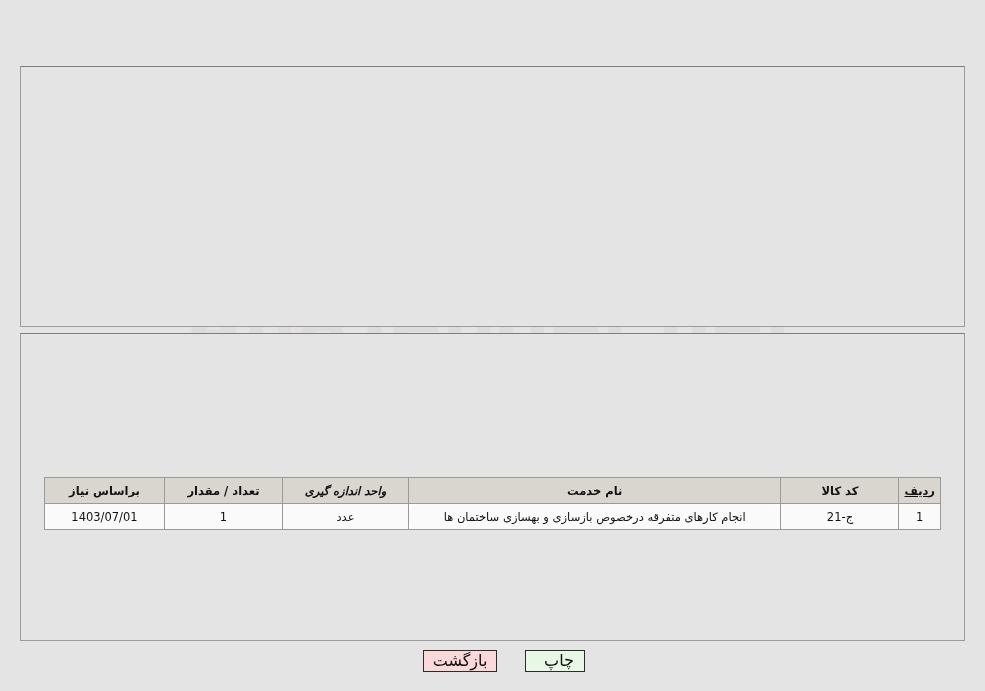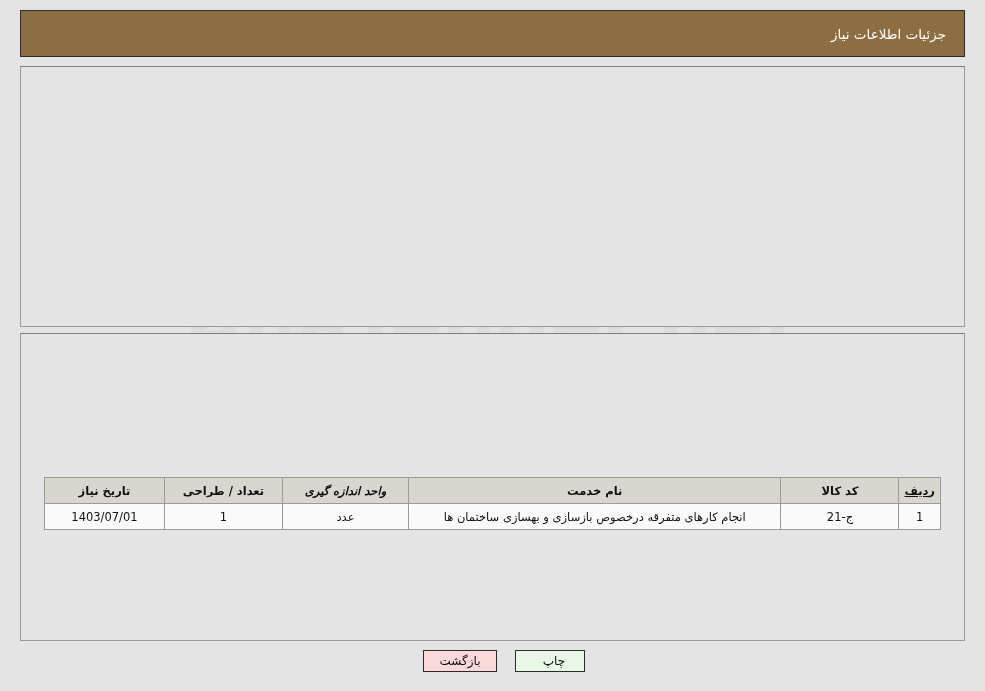--- a/index.html
+++ b/index.html
@@ -179,21 +179,21 @@
     font-size: 11.5px;
   }
   .tbl td { background: #fafafa; }
   .tbl td.name { text-align: center; border-radius: 9px; }
 
   
   .btn {
     position: absolute;
     height: 22px;
     border: 1px solid #2b2b2b;
-    font-size: 12px;
+    font-size: 16px;
     color: #111;
     line-height: 20px;
     text-align: center;
     cursor: pointer;
     font-family: "DejaVu Sans", "Liberation Sans", sans-serif;
   }
   .btn-print { background: #e9f7e7; }
   .btn-back  { background: #fbd9da; }
 </style>
 </head>
@@ -202,23 +202,20 @@
 <div class="page">
 
   <svg class="watermark" viewBox="0 0 985 200">
     <g fill="#c8c8c8" opacity="0.55">
       <path d="M190 40 L250 20 L310 40 L310 110 Q310 150 250 172 Q190 150 190 110 Z" fill="#e8c9cb"></path>
       <path d="M205 50 L250 34 L295 50 L295 108 Q295 140 250 157 Q205 140 205 108 Z" fill="#e4e4e4"></path>
     </g>
     <text x="492" y="120" text-anchor="middle" font-size="76" font-family="DejaVu Sans, sans-serif" font-weight="bold" fill="#b9b9b9" opacity="0.5" direction="ltr">AnaTender.net</text>
   </svg>
 
-  <div class="titlebar">
-    <span class="titlebar-text">جزئیات اطلاعات نیاز</span>
-  </div>
 
   <div class="panel panel-a"></div>
 
   <div class="lbl" style="right:28px; top:82px; width:110px;">شماره نیاز:</div>
   <div class="fld center" style="right:150px; top:79px; width:230px;">1103004829000046</div>
 
   <div class="lbl" style="right:395px; top:82px;">تاریخ و ساعت اعلان عمومی:</div>
   <div class="fld center" style="right:593px; top:79px; width:180px;">1403/06/27 - 10:07</div>
 
   <div class="lbl" style="right:28px; top:110px; width:110px;">نام دستگاه خریدار:</div>
@@ -273,38 +270,38 @@
   <div class="boldlbl" style="right:32px; top:435px;">گروه خدمت:</div>
   <div class="fld" style="right:122px; top:432px; width:680px;">ساختمان</div>
 
   <table class="tbl">
     <thead>
       <tr>
         <th style="width:34px;text-decoration:underline;">ردیف</th>
         <th style="width:118px;">کد کالا</th>
         <th>نام خدمت</th>
         <th style="width:126px;font-style:italic;">واحد اندازه گیری</th>
-        <th style="width:118px;">تعداد / طراحی</th>
-        <th style="width:120px;">تاریخ نیاز</th>
+        <th style="width:118px;">تعداد / مقدار</th>
+        <th style="width:120px;">براساس نیاز</th>
       </tr>
     </thead>
     <tbody>
       <tr>
         <td>1</td>
         <td>ج-21</td>
         <td class="name">انجام کارهای متفرقه درخصوص بازسازی و بهسازی ساختمان ها</td>
         <td>عدد</td>
         <td>1</td>
         <td>1403/07/01</td>
       </tr>
     </tbody>
   </table>
 
   <div class="boldlbl" style="right:32px; top:580px;">توضیحات خریدار:</div>
   <div class="ta" style="right:122px; top:551px; width:820px; height:88px;">
     <span>طراحی سیستم اعلان و اطفاء حریق بهینه و کاربردی جهت نصب و راه اندازی در ایستگاه های تهران، مشهد و اصفهان،اهواز،بندرعباس براساس سیستم های  اتوماتیک و استانداردهای سازمان آتش نشانی</span>
     <span class="grip">◺</span>
   </div>
 
-  <div class="btn btn-print" style="right:400px; top:650px; width:70px;padding-left:8px;">چاپ</div>
+  <div class="btn btn-print" style="right:400px; top:650px; width:60px;padding-left:8px;">چاپ</div>
   <div class="btn btn-back" style="right:488px; top:650px; width:74px;">بازگشت</div>
 
 </div>
 
 </body></html>

